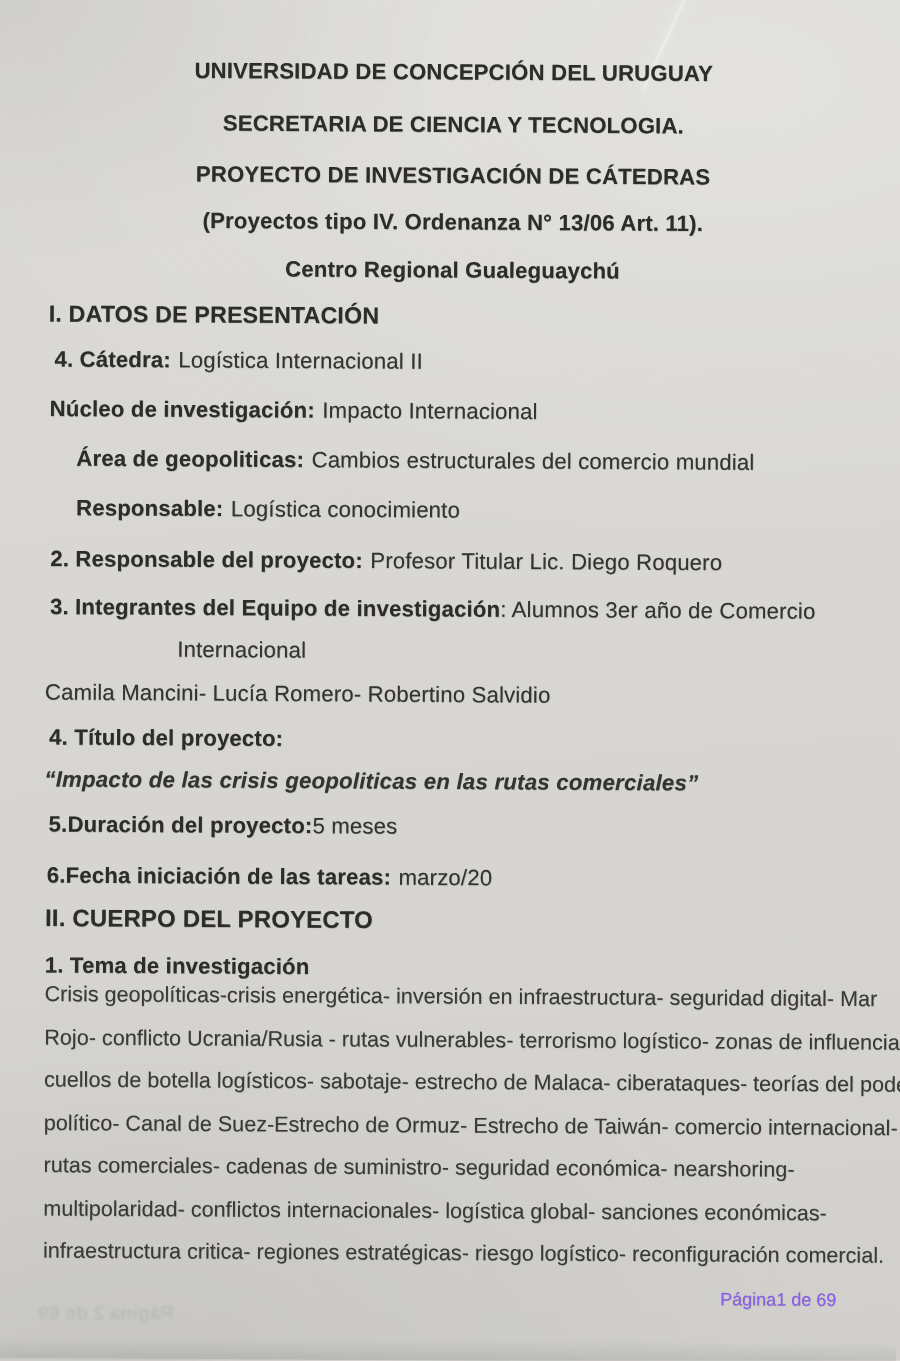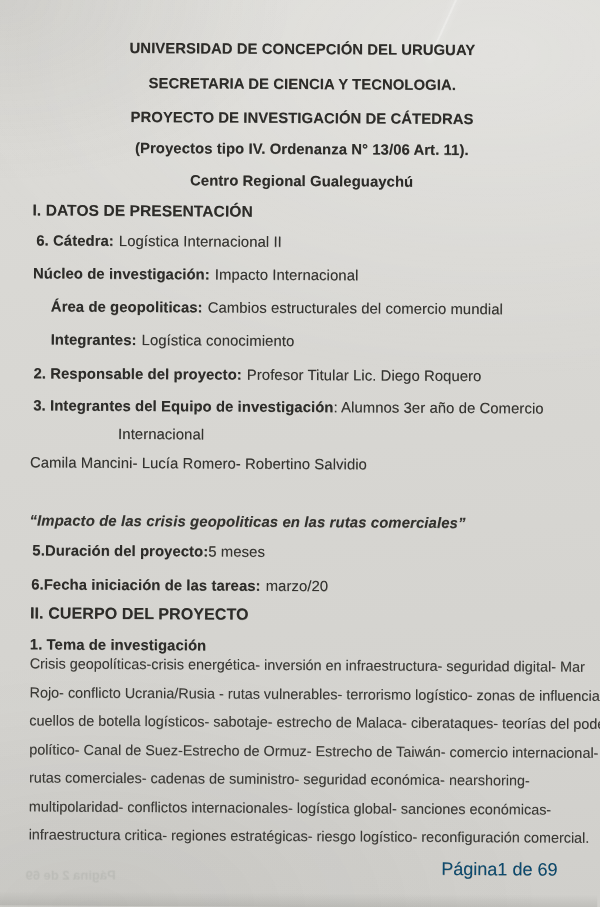--- a/index.html
+++ b/index.html
@@ -42,22 +42,22 @@
     font-size: 14.4px;
     line-height: 28.55px;
     white-space: nowrap;
     color: #3a3935;
     text-shadow: 0.2px 0.3px 0.5px rgba(70,70,66,0.4);
   }
   .footer {
     position: absolute;
     right: 40px;
     top: 858px;
-    font-size: 18px;
-    color: #0c4a6e;
+    font-size: 12px;
+    color: #8b5cf6;
     text-shadow: 0.2px 0.3px 0.5px rgba(70,70,66,0.4);
   }
   .ghost {
     position: absolute;
     left: 28px;
     top: 869px;
     font-size: 13px;
     font-weight: 700;
     color: #5c665e;
     opacity: 0.12;
@@ -90,46 +90,47 @@
 
   <div class="line c b" style="top:41px">UNIVERSIDAD DE CONCEPCIÓN DEL URUGUAY</div>
   <div class="line c b" style="top:76px">SECRETARIA DE CIENCIA Y TECNOLOGIA.</div>
   <div class="line c b" style="top:110px">PROYECTO DE INVESTIGACIÓN DE CÁTEDRAS</div>
   <div class="line c b" style="top:141px">(Proyectos tipo IV. Ordenanza N° 13/06 Art. 11).</div>
   <div class="line c b" style="top:173px">Centro Regional Gualeguaychú</div>
 
   <div class="line b sec" style="left:31px; top:203px">I. DATOS DE PRESENTACIÓN</div>
 
   <div class="line" style="left:35px; top:234px">
-    <span class="b">6. Cátedra:</span><span class="gap">Logística Internacional II</span>
+    <span class="b">4. Cátedra:</span><span class="gap">Logística Internacional II</span>
   </div>
 
   <div class="line" style="left:32px; top:267px">
     <span class="b">Núcleo de investigación:</span><span class="gap">Impacto Internacional</span>
   </div>
 
   <div class="line" style="left:50px; top:300px">
     <span class="b">Área de geopoliticas:</span><span class="gap">Cambios estructurales del comercio mundial</span>
   </div>
 
   <div class="line" style="left:50px; top:333px">
-    <span class="b">Integrantes:</span><span class="gap">Logística conocimiento</span>
+    <span class="b">Responsable:</span><span class="gap">Logística conocimiento</span>
   </div>
 
   <div class="line" style="left:33px; top:367px">
     <span class="b">2. Responsable del proyecto:</span><span class="gap">Profesor Titular Lic. Diego Roquero</span>
   </div>
 
   <div class="line" style="left:33px; top:399px">
     <span class="b">3. Integrantes del Equipo de investigación</span><span>: Alumnos 3er año de Comercio</span>
   </div>
   <div class="line" style="left:118px; top:427px">Internacional</div>
 
   <div class="line" style="left:30px; top:456px">Camila Mancini- Lucía Romero- Robertino Salvidio</div>
 
+  <div class="line b" style="left:33px; top:486px">4. Título del proyecto:</div>
   <div class="line titleQuote" style="left:30px; top:514px">“Impacto de las crisis geopoliticas en las rutas comerciales”</div>
 
   <div class="line" style="left:33px; top:544px">
     <span class="b">5.Duración del proyecto:</span><span>5 meses</span>
   </div>
 
   <div class="line" style="left:32px; top:578px">
     <span class="b">6.Fecha iniciación de las tareas:</span><span class="gap">marzo/20</span>
   </div>
 

